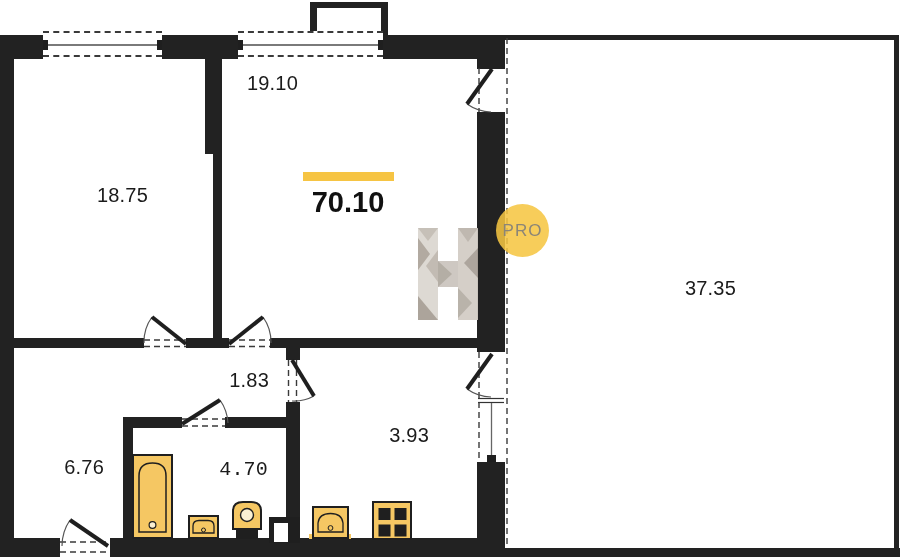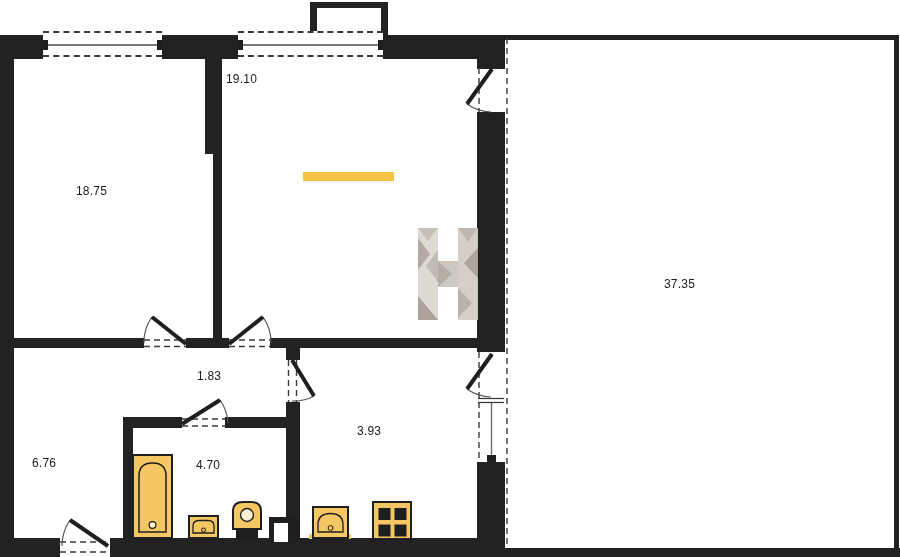--- a/index.html
+++ b/index.html
@@ -4,21 +4,21 @@
 <style>
   html,body{margin:0;padding:0;background:#fff;}
   #plan{position:relative;width:900px;height:557px;background:#ffffff;overflow:hidden;
         font-family:"Liberation Sans",sans-serif;}
   .w{position:absolute;background:#222222;}
   .win{position:absolute;background:#ffffff;border-top:2px dashed #3a3a3a;border-bottom:2px dashed #3a3a3a;box-sizing:border-box;}
   .win .glass{position:absolute;left:4px;right:4px;top:11px;height:2px;background:#7a7a7a;}
   .win .tick{position:absolute;top:7px;width:5px;height:10px;background:#1f1f1f;}
   .win .tick.l{left:0;} .win .tick.r{right:0;}
   .opening{position:absolute;background:#ffffff;}
-  .lbl{position:absolute;width:72px;text-align:left;font-size:12px;color:#1b1b1b;letter-spacing:0.2px;}
+  .lbl{position:absolute;width:72px;text-align:right;font-size:20px;color:#1b1b1b;letter-spacing:0.2px;}
   .total-bar{position:absolute;left:303px;top:172px;width:91px;height:9px;background:#f6c443;}
   .total-lbl{position:absolute;left:293px;top:186px;width:110px;text-align:center;
              font-size:29px;font-weight:700;color:#111111;}
   .pro{position:absolute;left:496px;top:204px;width:53px;height:53px;border-radius:50%;
        background:rgba(246,197,66,0.87);display:flex;align-items:center;justify-content:center;}
   .pro span{font-size:17px;color:#8b8577;letter-spacing:1px;}
   svg{position:absolute;left:0;top:0;}
   .balcony{position:absolute;left:310px;top:2px;width:78px;height:33px;box-sizing:border-box;
            border-top:6px solid #222;border-left:7px solid #222;border-right:7px solid #222;background:transparent;}
 </style>
@@ -165,24 +165,28 @@
       <polygon points="418,238 430,254 418,270" fill="#aea69c"></polygon>
       <polygon points="438,250 426,266 438,282" fill="#bfb8af"></polygon>
       <polygon points="418,296 438,320 418,320" fill="#a8a096"></polygon>
       <polygon points="458,228 478,228 468,242" fill="#bcb5ac"></polygon>
       <polygon points="478,248 464,263 478,278" fill="#a9a198"></polygon>
       <polygon points="458,288 472,303 458,318" fill="#b6afa6"></polygon>
       <polygon points="438,261 452,274 438,287" fill="#b1aaa1"></polygon>
     </g>
   </svg>
 
+  <div class="pro">
+    <span>PRO</span>
+  </div>
 
   <div class="total-bar"></div>
+  <div class="total-lbl">70.10</div>
 
   <div class="lbl" style="left:76px;top:184px;">18.75</div>
   <div class="lbl" style="left:226px;top:72px;">19.10</div>
   <div class="lbl" style="left:664px;top:277px;">37.35</div>
   <div class="lbl" style="left:197px;top:369px;">1.83</div>
   <div class="lbl" style="left:32px;top:456px;">6.76</div>
-  <div class="lbl" style="left:196px;top:458px;">4.70</div>
+  <div class="lbl" style="left:196px;top:458px;font-family:Liberation Mono, monospace;">4.70</div>
   <div class="lbl" style="left:357px;top:424px;">3.93</div>
 
 </div>
 
 </body></html>

